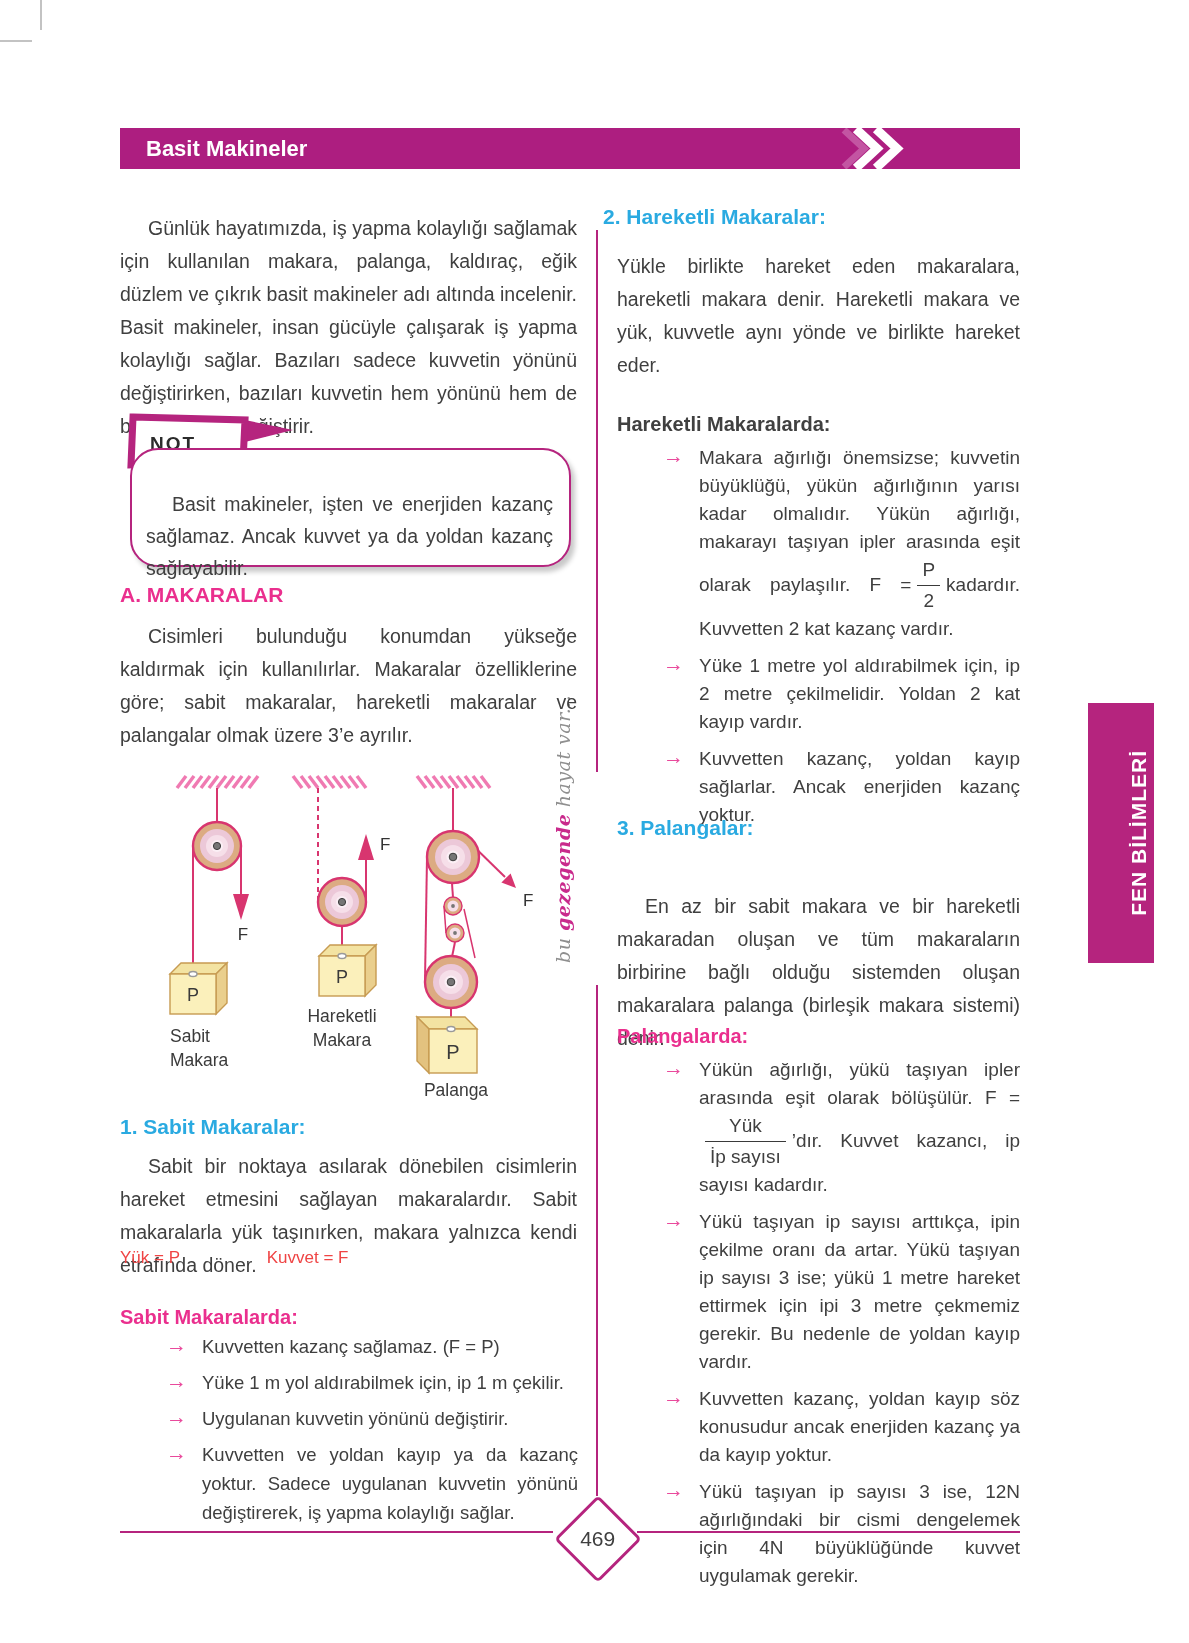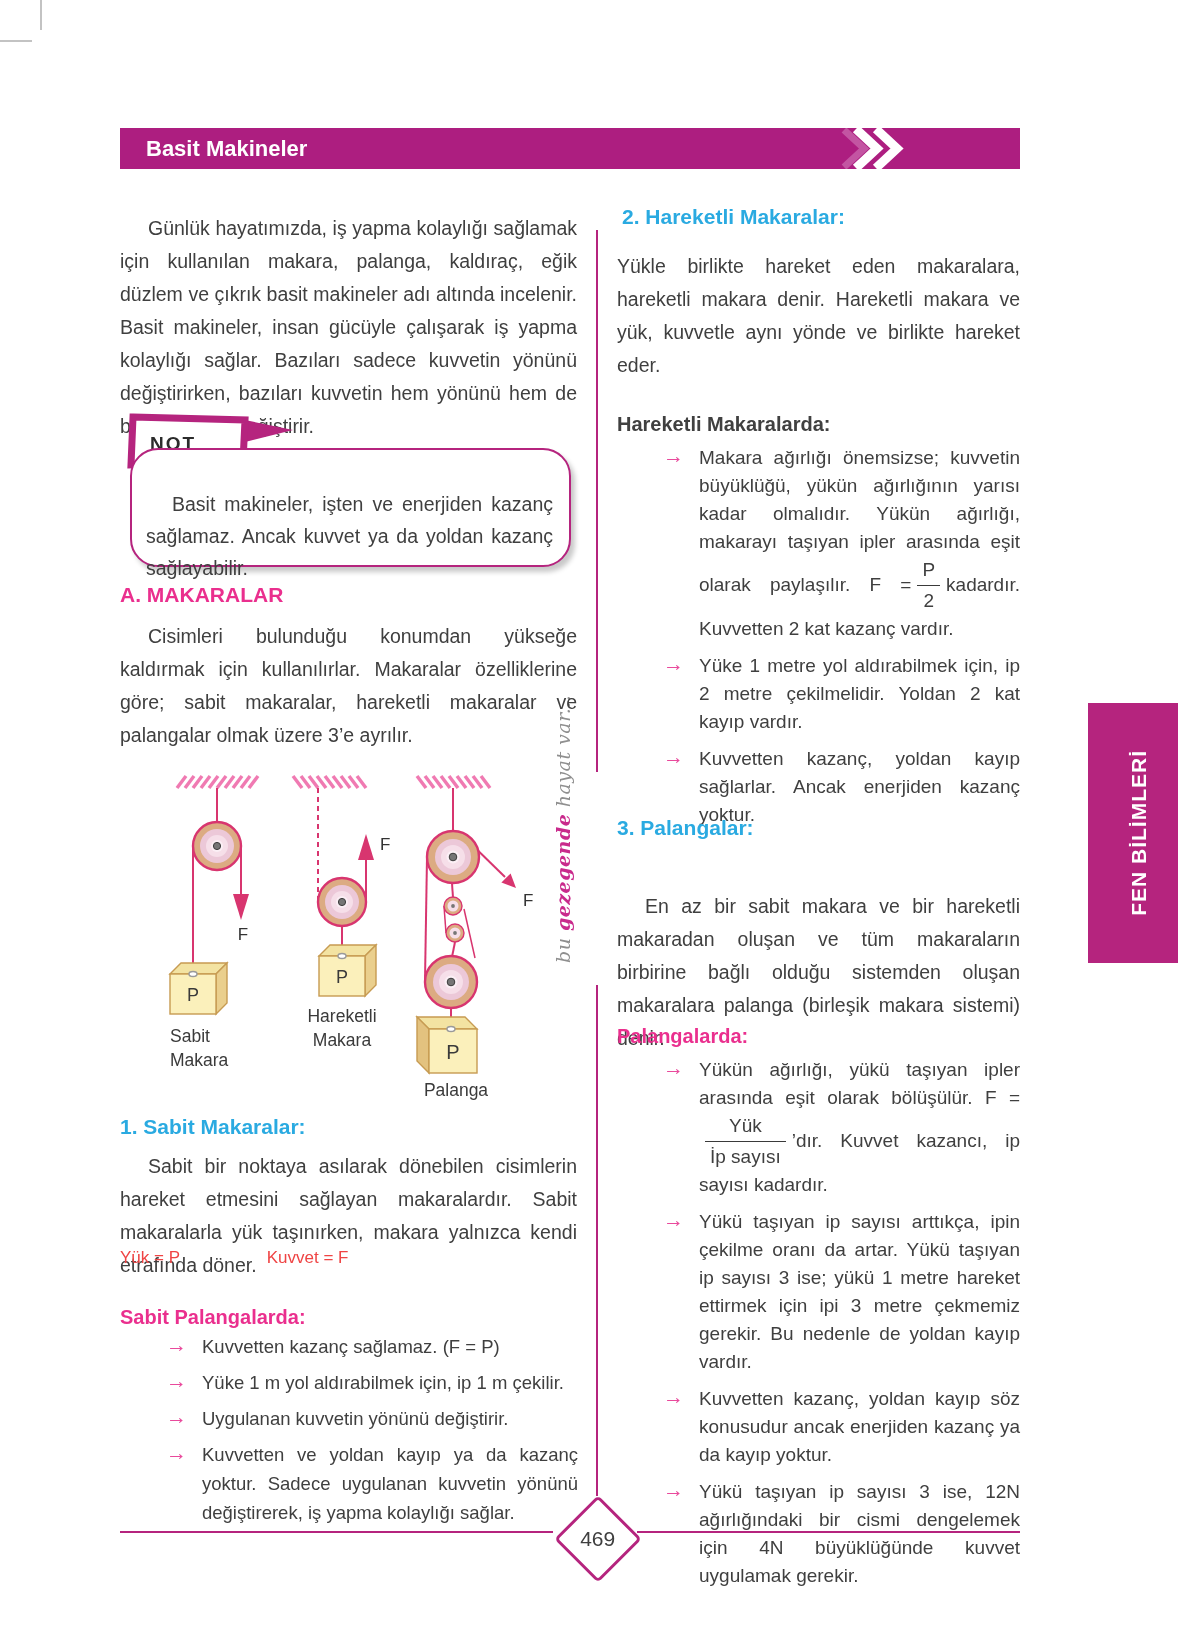--- a/index.html
+++ b/index.html
@@ -1,17 +1,17 @@
 <!DOCTYPE html>
 <html><head>
 <meta charset="utf-8">
 <style>
   html,body{margin:0;padding:0;background:#fff;}
   #page{position:relative;width:1154px;height:1643px;background:#fff;overflow:hidden;
-        font-family:"Liberation Sans",sans-serif;color:#3f3f3f;padding-left:24px;}
+        font-family:"Liberation Sans",sans-serif;color:#3f3f3f;}
   .abs{position:absolute;}
   
   .cropv{left:40px;top:0;width:2px;height:30px;background:#c3c3c3;}
   .croph{left:0;top:40px;width:32px;height:2px;background:#c3c3c3;}
   
   #titlebar{left:120px;top:128px;width:900px;height:41px;background:#ad1e80;}
   #titlebar .t{position:absolute;left:26px;top:0;line-height:41px;color:#fff;font-size:22px;font-weight:bold;}
   #chev{position:absolute;left:690px;top:0;}
   
   .col p{margin:0;text-align:justify;font-size:19.5px;line-height:33px;color:#3f3f3f;}
@@ -31,21 +31,21 @@
   
   ul.blist{list-style:none;margin:0;padding:0;}
   ul.blist li{position:relative;padding-left:82px;text-align:justify;color:#3f3f3f;}
   ul.blist .arr{position:absolute;left:46px;top:-2px;color:#e94a9c;font-size:21px;}
   #ul-sabit{left:120px;top:1332px;width:458px;}
   #ul-sabit li{font-size:18.5px;line-height:29px;margin-bottom:7px;}
   .rcol-ul li{font-size:19px;line-height:28px;margin-bottom:9px;}
   #ul-hareketli{left:617px;top:444px;width:403px;}
   #ul-palanga{left:617px;top:1056px;width:403px;}
   
-  #h-sub2{left:622px;top:205px;font-size:21px;font-weight:bold;color:#2aaae1;}
+  #h-sub2{left:603px;top:205px;font-size:21px;font-weight:bold;color:#2aaae1;}
   #p-sub2{left:617px;top:250px;width:403px;}
   #h-hareketli{left:617px;top:413px;font-size:20px;font-weight:bold;color:#404040;}
   #h-sub3{left:617px;top:816px;font-size:21px;font-weight:bold;color:#2aaae1;}
   #p-sub3{left:617px;top:856px;width:403px;margin-top:34px;}
   #h-palanga{left:617px;top:1025px;font-size:20px;font-weight:bold;color:#ea2f8e;}
   
   .frac{display:inline-block;vertical-align:middle;text-align:center;margin:0 6px;}
   .frac .fnum{display:block;border-bottom:1.6px solid #3a3a3a;padding:0 5px 1px;}
   .frac .fden{display:block;padding:1px 5px 0;}
   
@@ -247,21 +247,21 @@
       <text x="342" y="1046" font-size="17.5" fill="#3a3a3a" text-anchor="middle">Makara</text>
       <text x="456" y="1096" font-size="17.5" fill="#3a3a3a" text-anchor="middle">Palanga</text>
     </svg>
 
     <div class="abs" id="h-sub1">1. Sabit Makaralar:</div>
     <p class="abs indent" id="p-sub1">Sabit bir noktaya asılarak dönebilen cisimlerin hareket etmesini sağlayan makaralardır. Sabit makaralarla yük taşınırken, makara yalnızca kendi etrafında döner.</p>
     <div class="abs" id="eqrow">
       <span class="eq1">Yük = P</span>
       <span>Kuvvet = F</span>
     </div>
-    <div class="abs" id="h-sabit">Sabit Palangalarda:</div>
+    <div class="abs" id="h-sabit">Sabit Makaralarda:</div>
     <ul class="abs blist" id="ul-sabit">
       <li><span class="arr">→</span><span>Kuvvetten kazanç sağlamaz. (F = P)</span></li>
       <li><span class="arr">→</span><span>Yüke 1 m yol aldırabilmek için, ip 1 m çekilir.</span></li>
       <li><span class="arr">→</span><span>Uygulanan kuvvetin yönünü değiştirir.</span></li>
       <li><span class="arr">→</span><span>Kuvvetten ve yoldan kayıp ya da kazanç yoktur. Sadece uygulanan kuvvetin yönünü değiştirerek, iş yapma kolaylığı sağlar.</span></li>
     </ul>
   </div>
 
   <div class="col">
     <div class="abs" id="h-sub2">2. Hareketli Makaralar:</div>

